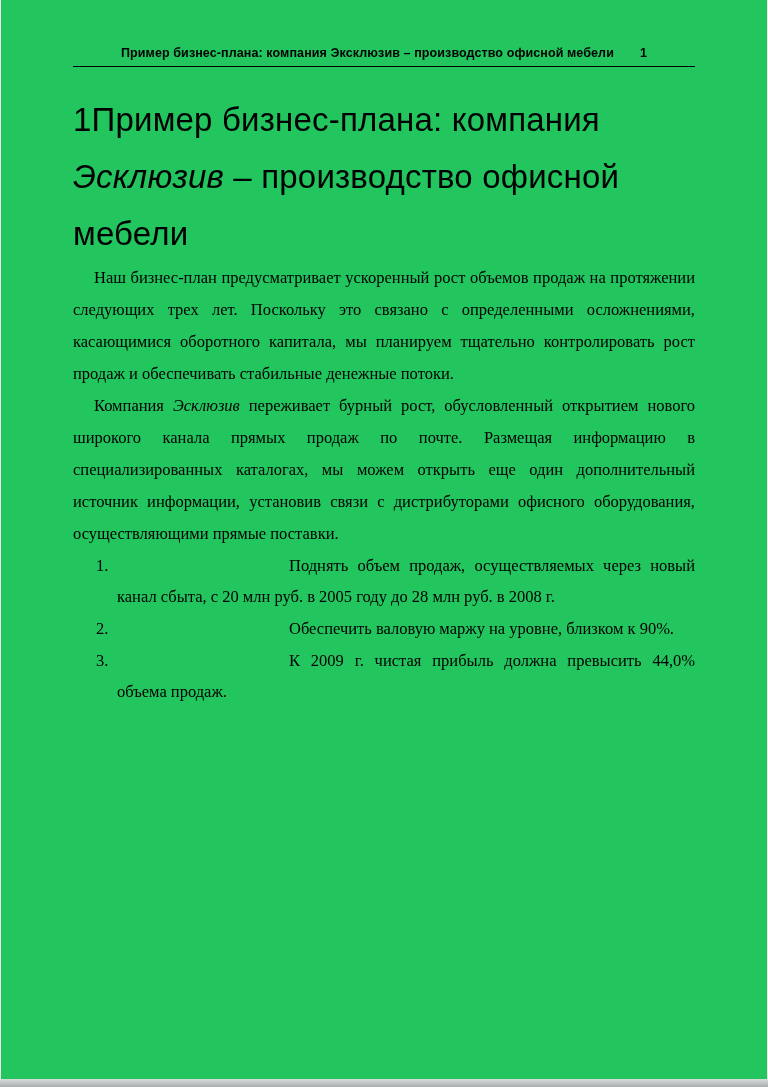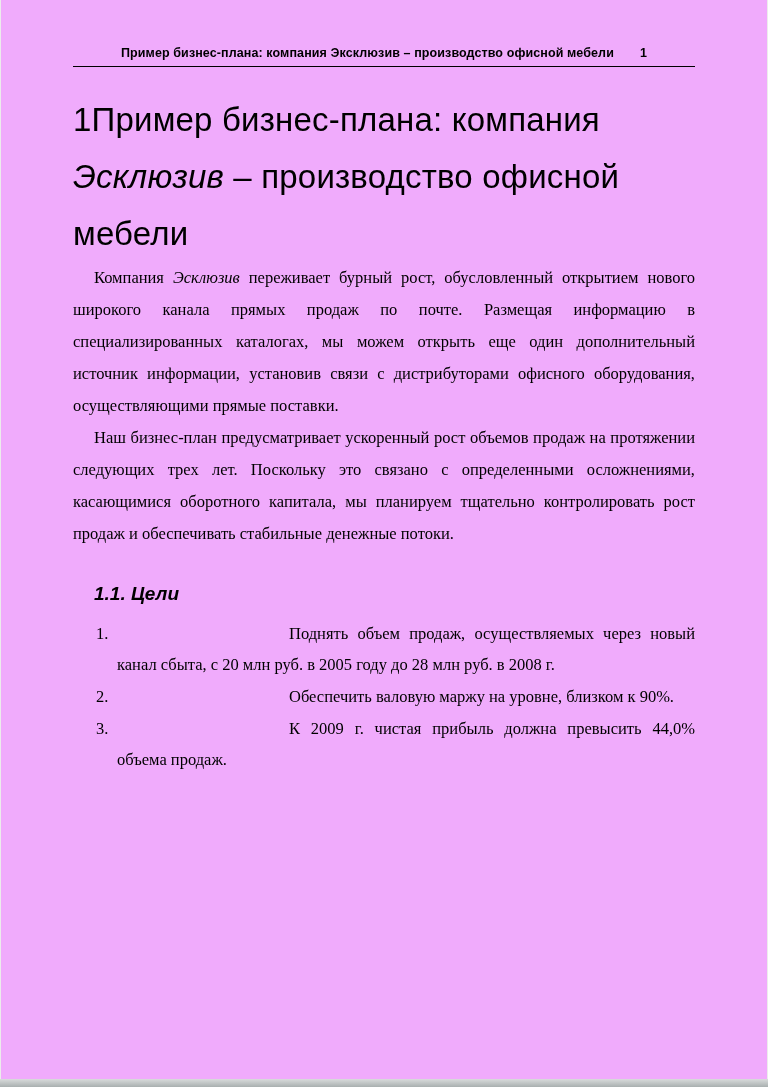--- a/index.html
+++ b/index.html
@@ -13,21 +13,21 @@
     position: relative;
     overflow: hidden;
     color: #000;
     font-family: "Liberation Serif", serif;
   }
   .page {
     box-sizing: border-box;
     width: 768px;
     height: 1079px;
     padding: 46px 72px 0 72px;
-    background: #f0abfc;
+    background: #22c55e;
     border-left: 1px solid #ececec;
     border-right: 1px solid #ececec;
   }
   .running-header {
     text-align: center;
     font-family: "Liberation Sans", sans-serif;
     font-weight: 700;
     font-size: 12.5px;
     letter-spacing: 0.1px;
     white-space: nowrap;
@@ -107,28 +107,27 @@
     <span>Пример бизнес-плана: компания Эксклюзив – производство офисной мебели</span><span class="header-page-num">1</span>
   </header>
 
   <hr class="header-rule">
 
   <h1 class="doc-title">
     <span>1Пример бизнес-плана: компания </span><em>Эсклюзив</em><span> – производство офисной мебели</span>
   </h1>
 
 
+  <p class="body-para">Наш бизнес-план предусматривает ускоренный рост объемов продаж на протяжении следующих трех лет. Поскольку это связано с определенными осложнениями, касающимися оборотного капитала, мы планируем тщательно контролировать рост продаж и обеспечивать стабильные денежные потоки.</p>
+
   <p class="body-para">
     <span>Компания </span><em>Эсклюзив</em><span> переживает бурный рост, обусловленный открытием нового широкого канала прямых продаж по почте. Размещая информацию в специализированных каталогах, мы можем открыть еще один дополнительный источник информации, установив связи с дистрибуторами офисного оборудования, осуществляющими прямые поставки.</span>
   </p>
 
-  <p class="body-para">Наш бизнес-план предусматривает ускоренный рост объемов продаж на протяжении следующих трех лет. Поскольку это связано с определенными осложнениями, касающимися оборотного капитала, мы планируем тщательно контролировать рост продаж и обеспечивать стабильные денежные потоки.</p>
 
-
-  <h3 class="goals-heading">1.1. Цели</h3>
 
   <ol class="goals-list">
     <li class="goal-item">
       <span class="goal-num">1.</span>
       <div class="goal-text">Поднять объем продаж, осуществляемых через новый канал сбыта, с 20 млн руб. в 2005 году до 28 млн руб. в 2008 г.</div>
     </li>
     <li class="goal-item">
       <span class="goal-num">2.</span>
       <div class="goal-text">Обеспечить валовую маржу на уровне, близком к 90%.</div>
     </li>

